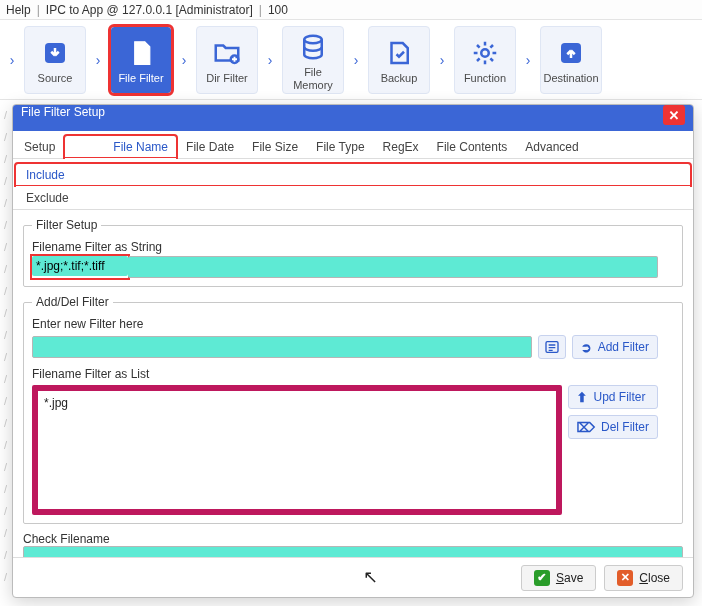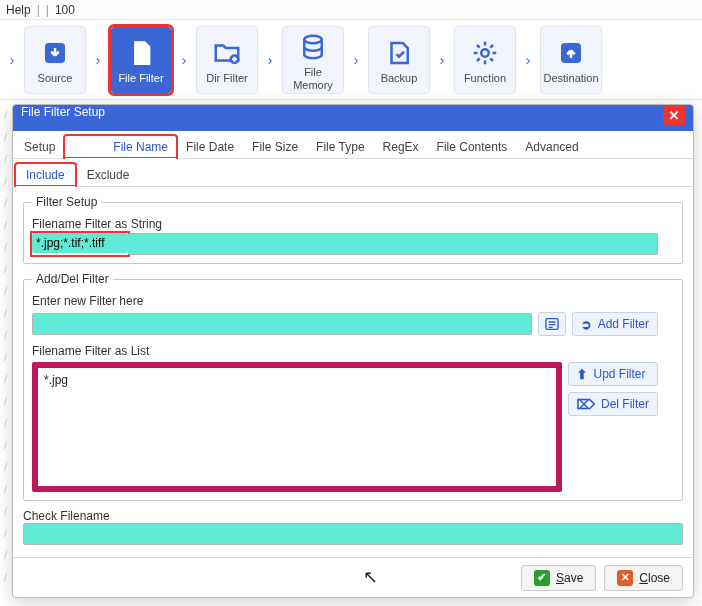--- a/index.html
+++ b/index.html
@@ -40,21 +40,21 @@
                display: flex; align-items: center; justify-content: center; font-size: 13px;
                cursor: pointer; font-weight: bold; }
 
   .tabs-row { display: flex; gap: 0; padding: 4px 2px 0 2px; border-bottom: 1px solid #ddd; font-size: 12px; }
   .tab { padding: 4px 8px; color: #444; cursor: pointer; border: 1px solid transparent; border-bottom: none;
          position: relative; }
   .tab.active { color: #2a58c8; border-color: #c6c6c6; border-radius: 3px 3px 0 0; background: #fff; padding-left: 48px; }
   .tab.active::after { content:""; position:absolute; left:0; right:0; bottom:-1px; height:1px; background:#fff;}
   .tab.highlighted { outline: 2px solid #e33; outline-offset: -1px; }
 
-  .subtabs-row { display: flex; gap: 0; padding: 4px 2px 0 2px; border-bottom: 1px solid #ddd; font-size: 12px; }
+  .subtabs-row { display: flex; gap: 0; padding: 4px 2px 0 2px; border-bottom: 1px solid #ddd; font-size: 12px; flex-direction: column; }
   .subtab { padding: 4px 10px; color: #444; cursor: pointer; border: 1px solid transparent; border-bottom:none; position:relative;}
   .subtab.active { color: #2a58c8; border-color: #c6c6c6; border-radius: 3px 3px 0 0; background: #fff; }
   .subtab.active::after { content:""; position:absolute; left:0; right:0; bottom:-1px; height:1px; background:#fff;}
   .subtab.highlighted { outline: 2px solid #e33; outline-offset: -1px; }
 
   .content { flex:1; padding: 8px 10px; overflow:auto; font-size:12px; color:#222; }
   fieldset { border: 1px solid #c8c8c8; border-radius: 2px; margin: 0 0 8px 0; padding: 6px 24px 8px 8px; }
   legend { font-size: 12px; color: #333; padding: 0 4px; }
   .field-label { font-size: 12px; color: #333; margin: 2px 0; }
   input[type=text] { width: 100%; height: 22px; font-size: 12px; padding: 2px 4px;
@@ -94,20 +94,21 @@
   .underline-first::first-letter { text-decoration: underline; }
 </style>
 </head>
 <body>
 
 <div class="root">
 
   <div class="menubar">
     <span>Help</span>
     <span class="sep">|</span>
+    <span>IPC to App @ 127.0.0.1 [Administrator]</span>
     <span class="sep">|</span>
     <span>100</span>
   </div>
 
   <div class="toolbar">
     <span class="tb-arrow">›</span>
     <div class="tb-btn">
       <svg viewBox="0 0 24 24">
           <rect x="4" y="4" width="16" height="16" rx="3" fill="#3b66d6"></rect>
           <path d="M12 8v6m0 0l-3-3m3 3l3-3" stroke="#fff" stroke-width="2" fill="none"></path>

